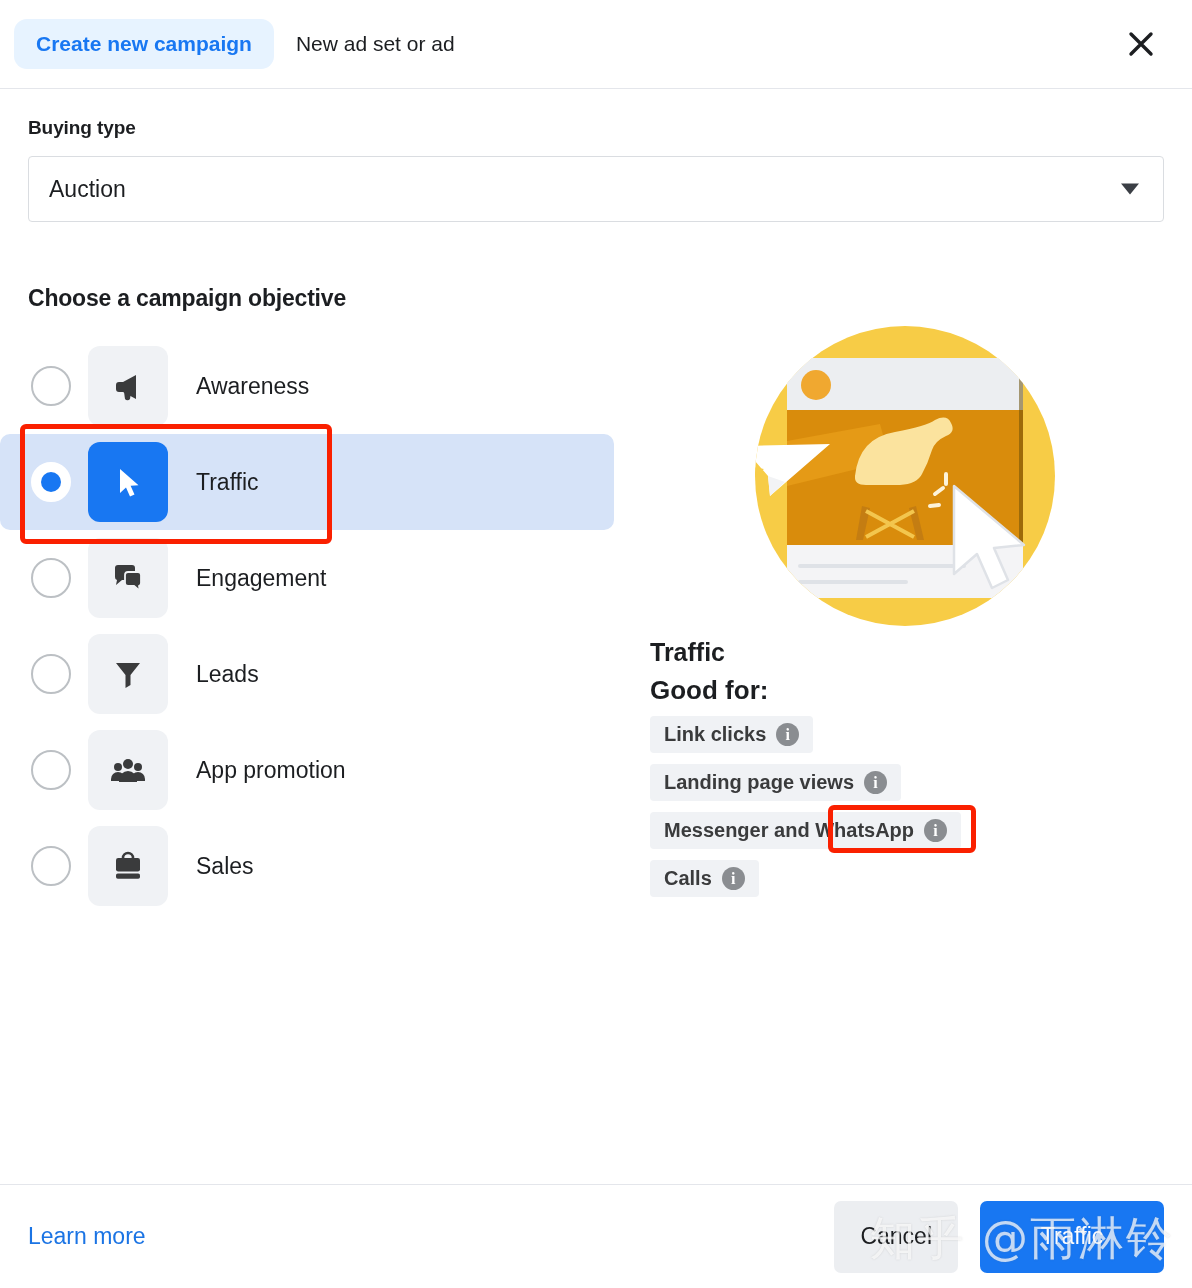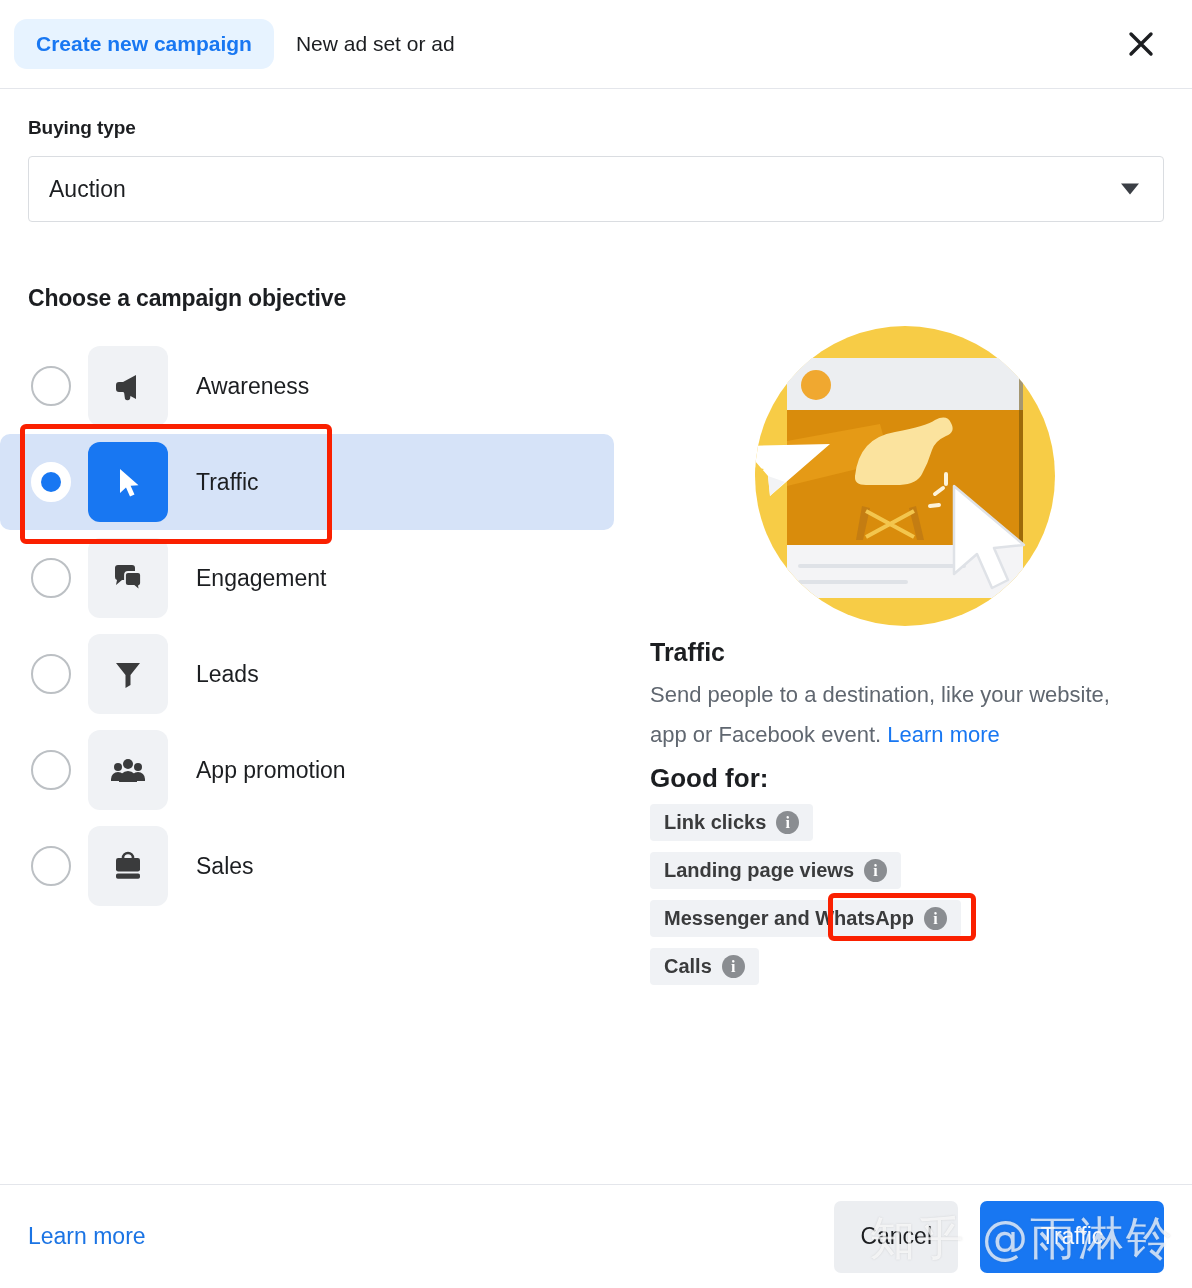--- a/index.html
+++ b/index.html
@@ -424,21 +424,20 @@
               <path d="M2 120 L90 118 L30 170 L28 150 Z" fill="#ffffff"></path>
               <path d="M28 150 L30 170 L45 156 Z" fill="#f2f3f5"></path>
               <path d="M6 140 L24 143 L12 152 Z" fill="#f7cc46"></path>
             </g>
 
             <path d="M214 160 L214 248 L237 228 L252 262 L268 254 L254 222 L284 219 Z" fill="#ffffff" stroke="#dfe2e7" stroke-width="2.5" stroke-linejoin="round"></path>
           </svg>
         </div>
 
         <div class="detail-title">Traffic</div>
-        <div class="detail-desc"><span>Send people to a destination, like your website, app or Facebook event. </span><a>Learn more</a></div>
         <div class="good-for">Good for:</div>
 
         <div class="chips">
           <div class="chip-row">
             <span class="chip">
               <span>Link clicks</span>
               <span class="info-icon">i</span>
             </span>
           </div>
           <div class="chip-row">

